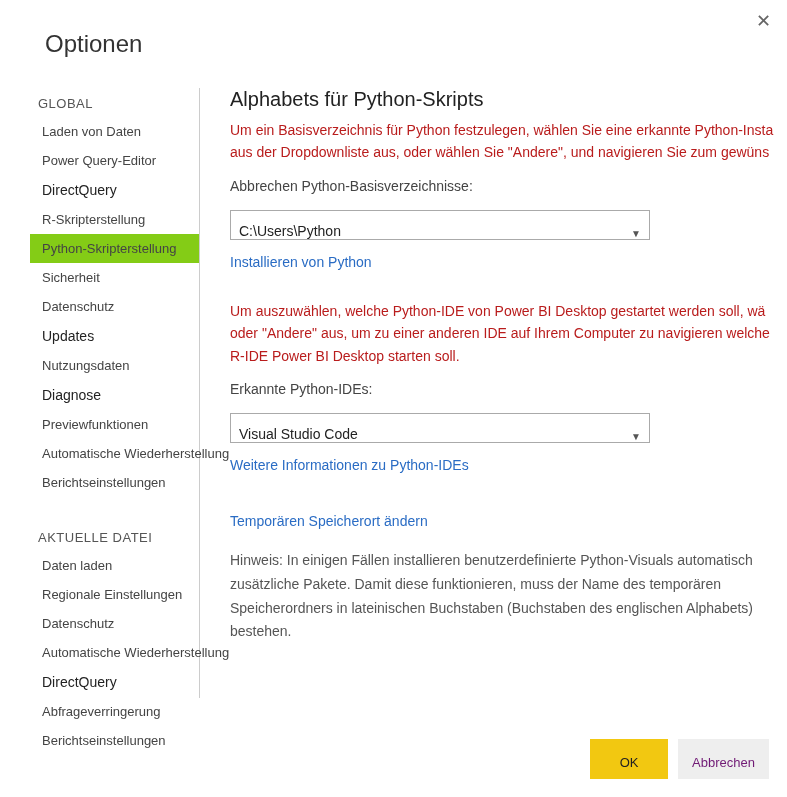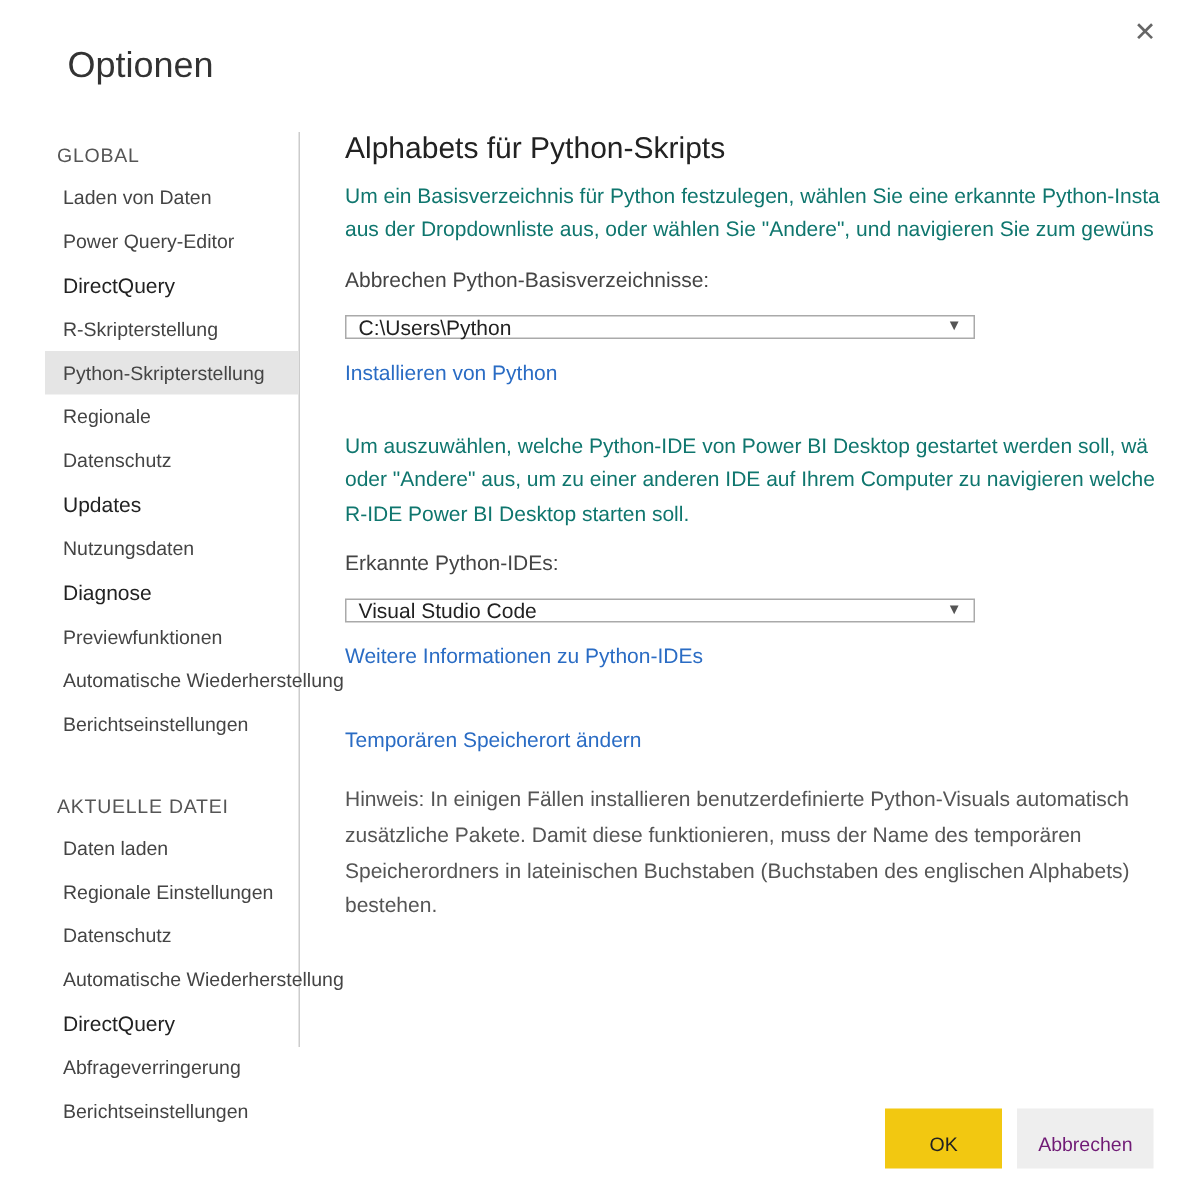--- a/index.html
+++ b/index.html
@@ -52,52 +52,52 @@
       padding: 7px 0 7px 12px;
       cursor: pointer;
       white-space: nowrap;
     }
     .sidebar-item.bold {
       font-weight: 400;
       color: #222;
       font-size: 14px;
     }
     .sidebar-item.selected {
-      background: #e5e5e5;
+      background: #84cc16;
     }
     .aktuelle-header {
       margin-top: 25px;
     }
     .content {
       flex: 1;
       padding: 0 0 0 30px;
     }
     .content-title {
       font-size: 20px;
       font-weight: 400;
       color: #222;
       margin-bottom: 8px;
     }
     .content-para {
       font-size: 14px;
-      color: #0f766e;
+      color: #b91c1c;
       line-height: 1.6;
       margin-bottom: 14px;
     }
     .field-label {
       font-size: 14px;
       color: #444;
       margin-bottom: 4px;
     }
     .dropdown {
       width: 420px;
-      height: 16px;
+      height: 30px;
       border: 1px solid #aaa;
       display: flex;
-      align-items: center;
+      align-items: flex-end;
       justify-content: space-between;
       padding: 0 8px;
       cursor: pointer;
       background: #fff;
       margin-bottom: 14px;
       margin-top: 16px;
     }
     .dropdown-value {
       font-size: 14px;
       color: #222;
@@ -153,21 +153,21 @@
 <div class="main-layout">
   <div class="sidebar">
 
     <div class="section-header">GLOBAL</div>
 
     <div class="sidebar-item">Laden von Daten</div>
     <div class="sidebar-item">Power Query-Editor</div>
     <div class="sidebar-item bold">DirectQuery</div>
     <div class="sidebar-item">R-Skripterstellung</div>
     <div class="sidebar-item selected">Python-Skripterstellung</div>
-    <div class="sidebar-item">Regionale</div>
+    <div class="sidebar-item">Sicherheit</div>
     <div class="sidebar-item">Datenschutz</div>
     <div class="sidebar-item bold">Updates</div>
     <div class="sidebar-item">Nutzungsdaten</div>
     <div class="sidebar-item bold">Diagnose</div>
     <div class="sidebar-item">Previewfunktionen</div>
     <div class="sidebar-item">Automatische Wiederherstellung</div>
     <div class="sidebar-item">Berichtseinstellungen</div>
 
     <div class="section-header aktuelle-header">AKTUELLE DATEI</div>
 

